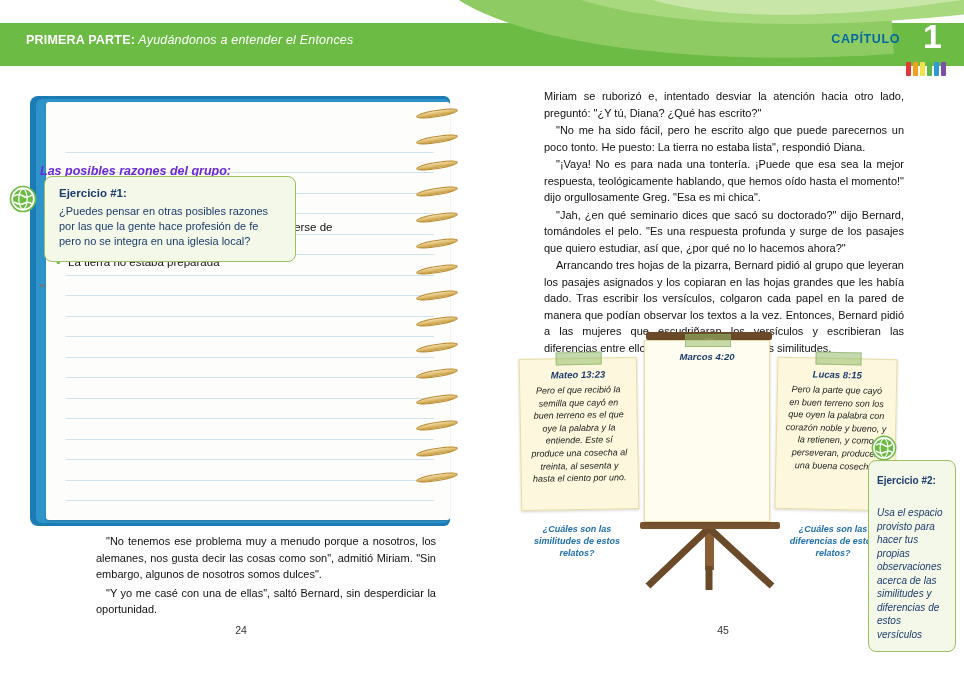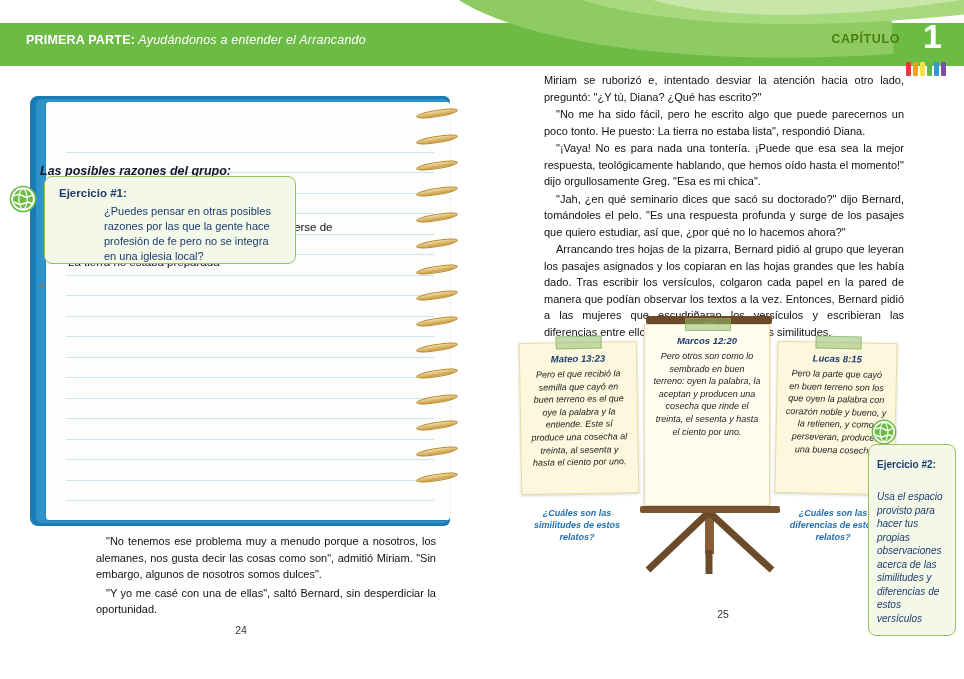--- a/index.html
+++ b/index.html
@@ -38,32 +38,32 @@
     transform: rotate(-10deg);
   }
   .header-left {
     position:absolute; left:26px; top:33px;
     color:#ffffff; font-size:12.5px; letter-spacing:.2px;
   }
   .header-left .bold { font-weight:bold; }
   .header-left .ital { font-style:italic; }
   .header-right {
     position:absolute; right:64px; top:32px;
-    color:#4d7c0f; font-size:12.5px; font-weight:bold; letter-spacing:.6px;
+    color:#0369a1; font-size:12.5px; font-weight:bold; letter-spacing:.6px;
   }
   .chapter-num {
     position:absolute; right:22px; top:19px;
     color:#ffffff; font-size:34px; font-weight:bold; line-height:1;
   }
   .colorbars { position:absolute; right:18px; top:62px; display:flex; gap:2px; }
   .colorbars i { display:block; width:5px; height:14px; border-radius:1px; }
 
   
   .left-page { position:absolute; left:0; top:78px; width:482px; height:601px; }
-  .right-page { position:absolute; left:482px; top:62px; width:482px; height:601px; }
+  .right-page { position:absolute; left:482px; top:78px; width:482px; height:601px; }
 
   
   .notebook {
     position:absolute; left:30px; top:18px; width:420px; height:430px;
     background:#ffffff;
     border-radius:6px;
   }
   .notebook .cover {
     position:absolute; left:0; top:0; width:420px; height:430px;
     background:#1b7bb5;
@@ -87,31 +87,31 @@
     position:absolute; left:0; width:42px; height:7px;
     border:1.4px solid #b98a2e; border-radius:50%/60%;
     background:linear-gradient(180deg,#f3dca2,#c79a3d);
     transform: rotate(-9deg);
   }
 
   
   .ex1 {
     position:absolute; left:44px; top:98px; width:252px;
     background:#f4f8e8; border:1.5px solid #9dbf5e; border-radius:8px;
-    padding:10px 12px 0 14px;
+    padding:10px 12px 12px 14px;
     z-index:5;
   }
   .ex1 .title { font-size:11.5px; font-weight:bold; color:#1c3c6e; margin-bottom:5px; }
-  .ex1 .body { font-size:11px; color:#1c3c6e; line-height:1.35;margin-left:45px; }
+  .ex1 .body { font-size:11px; color:#1c3c6e; line-height:1.35; }
   .globe {
     position:absolute; left:8px; top:106px; width:30px; height:30px; z-index:6;
   }
 
   .nb-content { position:absolute; left:40px; top:86px; width:320px; z-index:4; }
-  .nb-h { font-size:12.5px; font-weight:bold; font-style:italic; color:#0f172a; margin:0 0 6px 0; }
+  .nb-h { font-size:12.5px; font-weight:bold; font-style:italic; color:#6d28d9; margin:0 0 6px 0; }
   .nb-h2 { font-size:12.5px; font-weight:bold; font-style:italic; color:#1c3c6e; margin:20px 0 6px 0; }
   .nb-list { margin:0; padding:0 0 0 16px; list-style:none; }
   .nb-list li { font-size:11.5px; color:#111; line-height:1.52; position:relative; padding-left:12px; }
   .nb-list li:before {
     content:"•"; position:absolute; left:0; top:-1px; color:#6cbb45; font-size:13px;
   }
   .dots { margin:4px 0 0 0; padding:0; list-style:none; }
   .dots li { font-size:11.5px; color:#111; line-height:20.5px; padding-left:12px; position:relative; }
   .dots li:before { content:"•"; position:absolute; left:0; top:0; color:#777; }
 
@@ -171,21 +171,21 @@
 </head>
 <body>
 
 <div class="header">
   <div class="band"></div>
   <div class="swoosh1"></div>
   <div class="swoosh2"></div>
   <div class="swoosh3"></div>
 
   <div class="header-left">
-    <span class="bold">PRIMERA PARTE:</span><span class="ital"> Ayudándonos a entender el Arrancando</span>
+    <span class="bold">PRIMERA PARTE:</span><span class="ital"> Ayudándonos a entender el Entonces</span>
   </div>
   <div class="header-right">CAPÍTULO</div>
   <div class="chapter-num">1</div>
   <div class="colorbars">
     <i style="background:#e03a3a"></i>
       <i style="background:#f0a21c"></i>
       <i style="background:#f4e24a"></i>
       <i style="background:#5db84a"></i>
       <i style="background:#2f9bd6"></i>
       <i style="background:#7d4fa5"></i>
@@ -300,22 +300,21 @@
     </svg>
 
     <div class="card card-left">
       <div class="tape" style="left:36px; top:-7px;"></div>
       <div class="ref">Mateo 13:23</div>
       <div class="txt">Pero el que recibió la semilla que cayó en buen terreno es el que oye la palabra y la entiende. Este sí produce una cosecha al treinta, al sesenta y hasta el ciento por uno.</div>
     </div>
 
     <div class="card card-mid">
       <div class="tape" style="left:40px; top:-7px;"></div>
-      <div class="ref">Marcos 12:20</div>
-      <div class="txt">Pero otros son como lo sembrado en buen terreno: oyen la palabra, la aceptan y producen una cosecha que rinde el treinta, el sesenta y hasta el ciento por uno.</div>
+      <div class="ref">Marcos 4:20</div>
     </div>
 
     <div class="card card-right">
       <div class="tape" style="left:37px; top:-7px;"></div>
       <div class="ref">Lucas 8:15</div>
       <div class="txt">Pero la parte que cayó en buen terreno son los que oyen la palabra con corazón noble y bueno, y la retienen, y como perseveran, producen una buena cosecha.</div>
     </div>
 
     <div class="q q-left">¿Cuáles son las similitudes de estos relatos?</div>
     <div class="q q-right">¿Cuáles son las diferencias de estos relatos?</div>
@@ -329,14 +328,14 @@
       <path d="M6 18 q6 4 11 1 q4 -2 7 1" stroke="#ffffff" stroke-width="1.6" fill="none"></path>
       <ellipse cx="15" cy="15" rx="4.2" ry="10" fill="none" stroke="#ffffff" stroke-width="1.2"></ellipse>
     </svg>
   </div>
 
   <div class="ex2">
     <div class="title">Ejercicio #2:</div>
     <div class="body">Usa el espacio provisto para hacer tus propias observaciones acerca de las similitudes y diferencias de estos versículos</div>
   </div>
 
-  <div class="pageno-right">25</div>
+  <div class="pageno-right">45</div>
 </div>
 
 </body></html>

